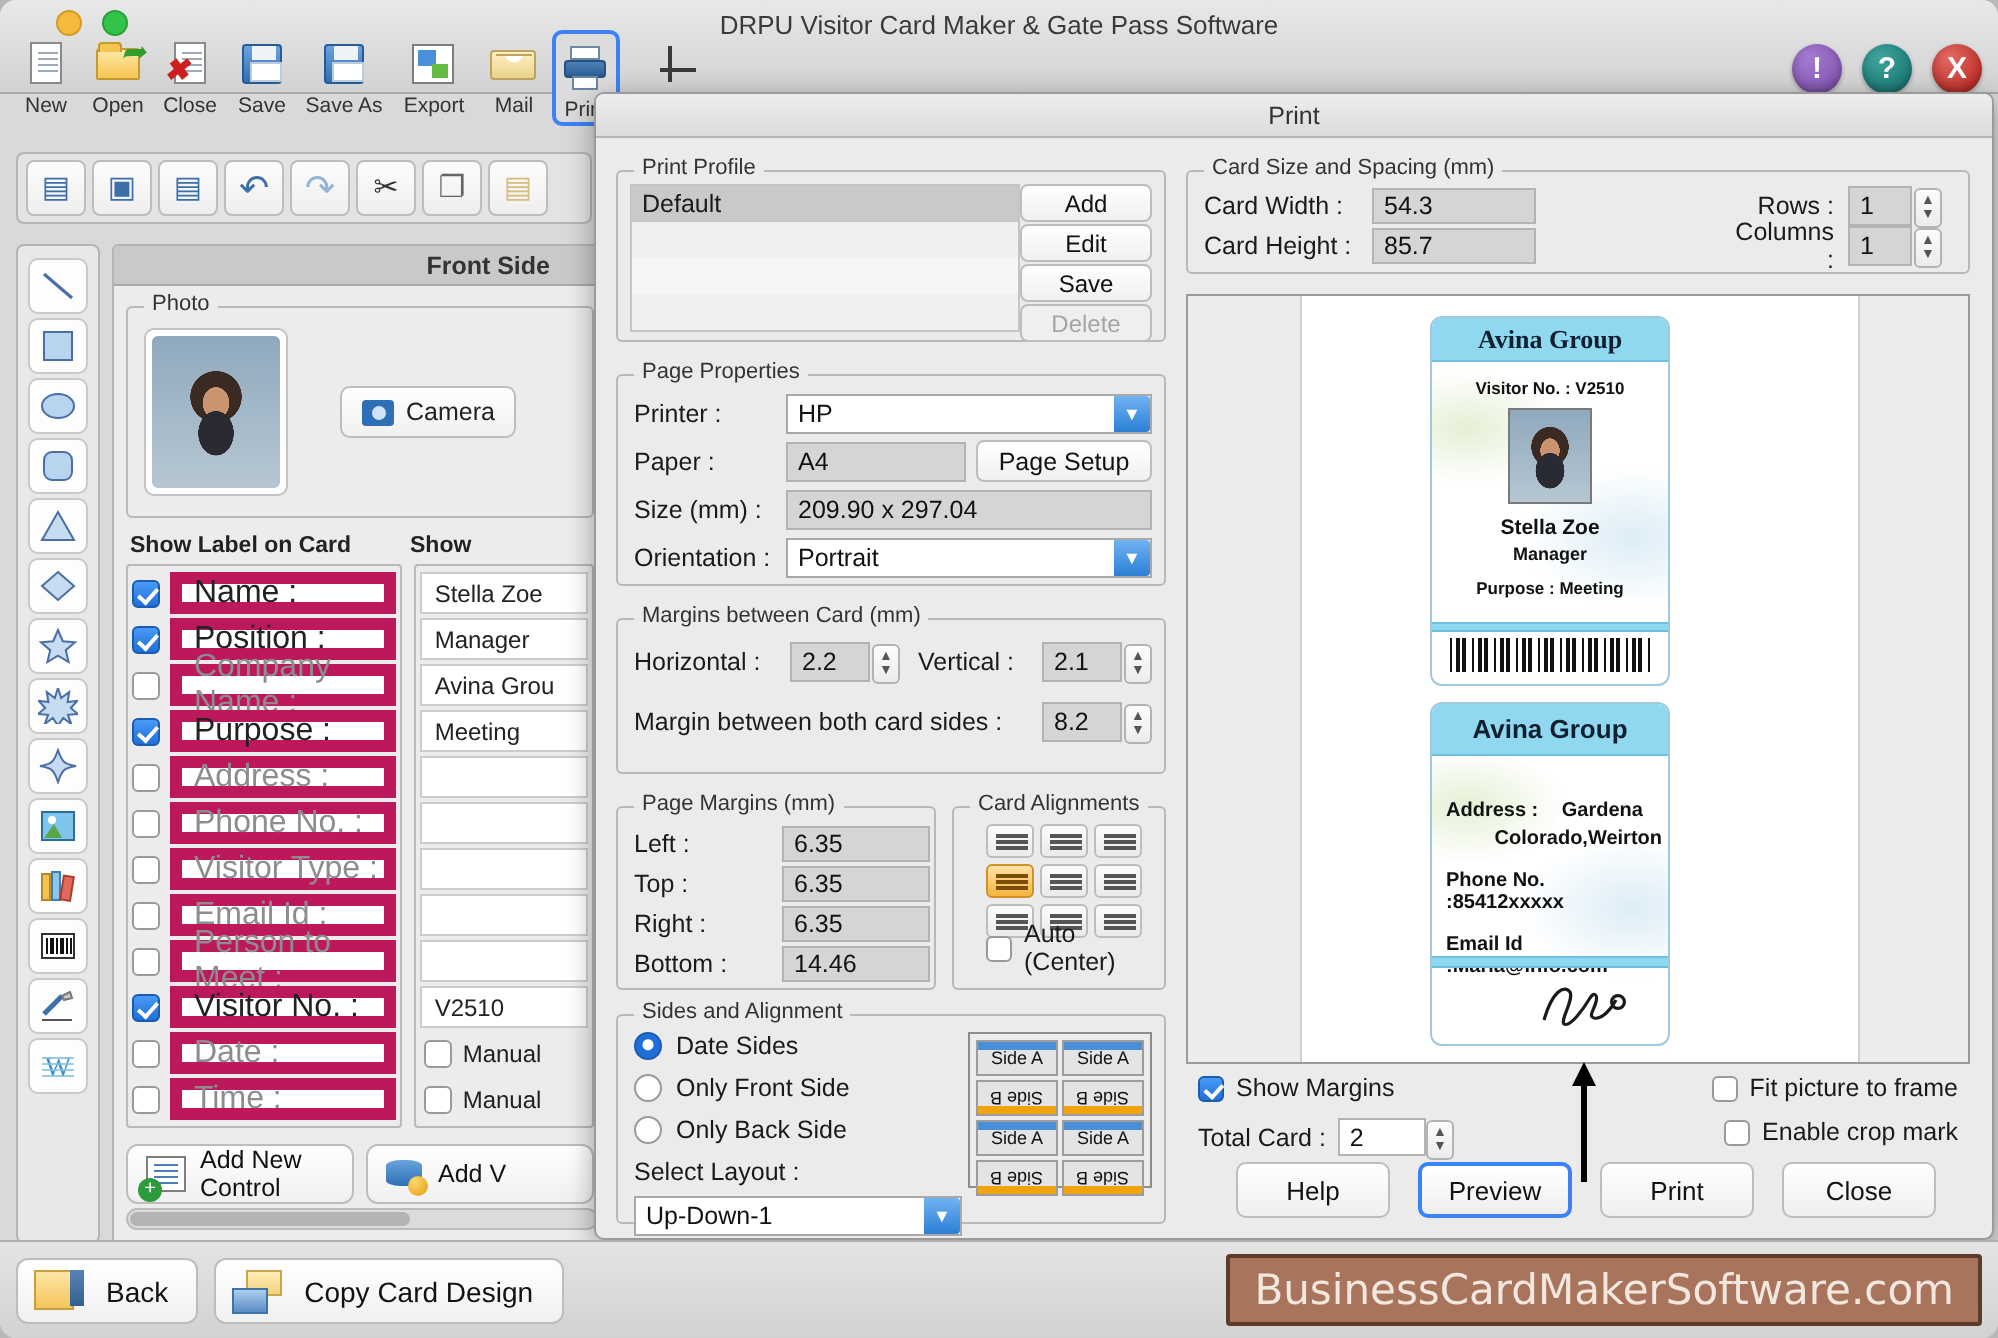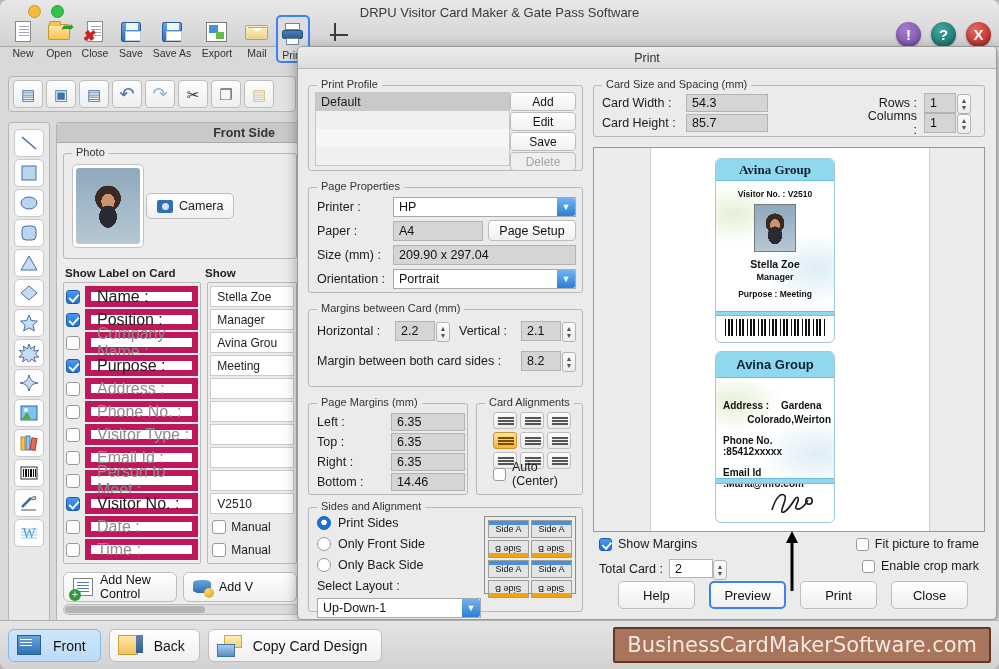--- a/index.html
+++ b/index.html
@@ -120,21 +120,21 @@
   .side-header {
     height: 20px; background: #c9c9c9; border-bottom: 1px solid #aaa;
     font-size: 12.5px; font-weight: bold; color: #333;
     display: flex; align-items: center; justify-content: flex-end; padding-right: 28px;
   }
   .grp { position: relative; margin: 10px 6px 0 6px; border: 1px solid #b9b9b9; border-radius: 3px; }
   .grp > .cap {
     position: absolute; left: 8px; top: -8px; background: #ececec; padding: 0 4px;
     font-size: 11px; color: #333;
   }
-  .photo-row { display: flex; align-items: center; padding: 10px 8px; gap: 2px; }
+  .photo-row { display: flex; align-items: center; padding: 10px 8px; gap: 26px; }
   .photo-frame {
     width: 72px; height: 84px; background: #fff; border: 1px solid #c2c2c2;
     border-radius: 5px; padding: 3px;
   }
   .photo-img {
     width: 100%; height: 100%; border-radius: 3px;
     background:
       radial-gradient(ellipse 16px 20px at 50% 64%, #2a2a33 55%, transparent 56%),
       radial-gradient(ellipse 11px 13px at 50% 44%, #c9946f 60%, transparent 61%),
       radial-gradient(ellipse 22px 22px at 50% 40%, #3a2a22 58%, transparent 59%),
@@ -893,21 +893,21 @@
         <div class="auto-row">
           <span class="cb-sq"></span>
           <span>Auto (Center)</span>
         </div>
       </div>
 
       <div class="gbox" id="sides">
         <div class="gcap">Sides and Alignment</div>
         <div class="srow" style="top:8px">
           <span class="radio on"></span>
-          <span>Print Sides</span>
+          <span>Date Sides</span>
           </div>
         <div class="srow" style="top:29px">
           <span class="radio"></span>
           <span>Only Front Side</span>
           </div>
         <div class="srow" style="top:50px">
           <span class="radio"></span>
           <span>Only Back Side</span>
           </div>
         <div class="srow" style="top:71px">
@@ -1063,24 +1063,20 @@
         <div class="dbtn focus">Preview</div>
         <div class="dbtn">Print</div>
         <div class="dbtn">Close</div>
       </div>
 
     </div>
   </div>
 
   <div class="bottombar">
     <div class="bb-wrap">
-      <div class="bb active">
-        <span class="ico-front"></span>
-        <span>Front</span>
-      </div>
       <div class="bb">
         <span class="ico-back"></span>
         <span>Back</span>
       </div>
       <div class="bb">
         <span class="ico-copy"></span>
         <span>Copy Card Design</span>
       </div>
     </div>
     <div class="watermark">BusinessCardMakerSoftware.com</div>

